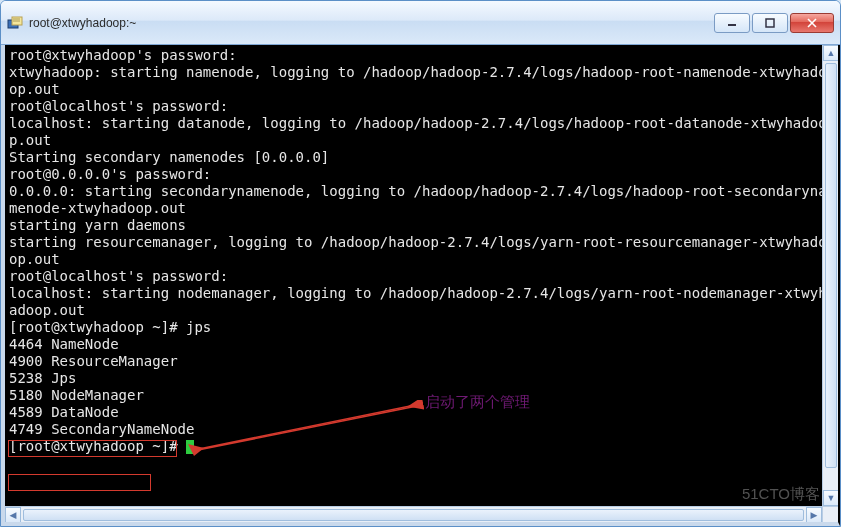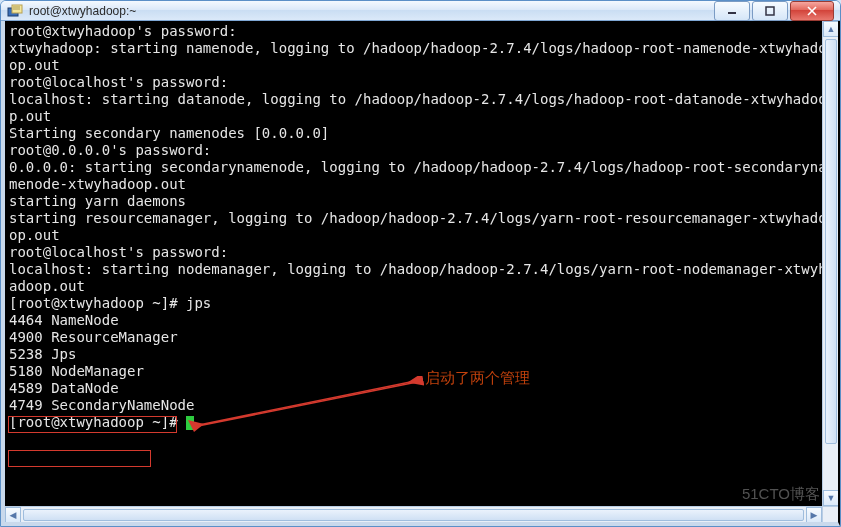--- a/index.html
+++ b/index.html
@@ -15,21 +15,21 @@
       width: 841px;
       height: 527px;
       border: 1px solid #5b8fc7;
       border-radius: 6px 6px 0 0;
       background: #fff;
       display: flex;
       flex-direction: column;
       position: relative;
     }
     .titlebar {
-      height: 20px;
+      height: 44px;
       background: linear-gradient(to bottom, #f4f9ff 0%, #dce9f9 45%, #c9ddf3 46%, #dbe9f9 100%);
       border-bottom: 1px solid #7fa7d4;
       display: flex;
       align-items: center;
       padding: 0 6px;
       border-radius: 5px 5px 0 0;
       position: relative;
     }
     .title-icon {
       width: 16px;
@@ -118,21 +118,21 @@
     .sbh-thumb{position:absolute;top:2px;height:12px;left:18px;right:18px;
       background:linear-gradient(#eaf2fc,#cfe0f4);border:1px solid #9fbddd;border-radius:2px;}
     .corner{position:absolute;right:0;bottom:0;width:16px;height:16px;background:#e9eff7;border-left:1px solid #b9cde4;border-top:1px solid #b9cde4;}
     .hl-box{
       position:absolute;
       border:1px solid #d43a2e;
       pointer-events:none;
     }
     .annot-text{
       position:absolute;
-      color:#c2410c;
+      color:#701a75;
       font-family: "微软雅黑","Microsoft YaHei", sans-serif;
       font-size:15px;
       pointer-events:none;
     }
     .arrow-svg{position:absolute;pointer-events:none;}
     .cursor-block{display:inline-block;width:8px;height:14px;background:#2ecc40;vertical-align:text-bottom;}
     .watermark{
       position:absolute; right:18px; bottom:18px;
       font-size:15px; color:#888; opacity:0.6;
       font-family:Arial,sans-serif;

